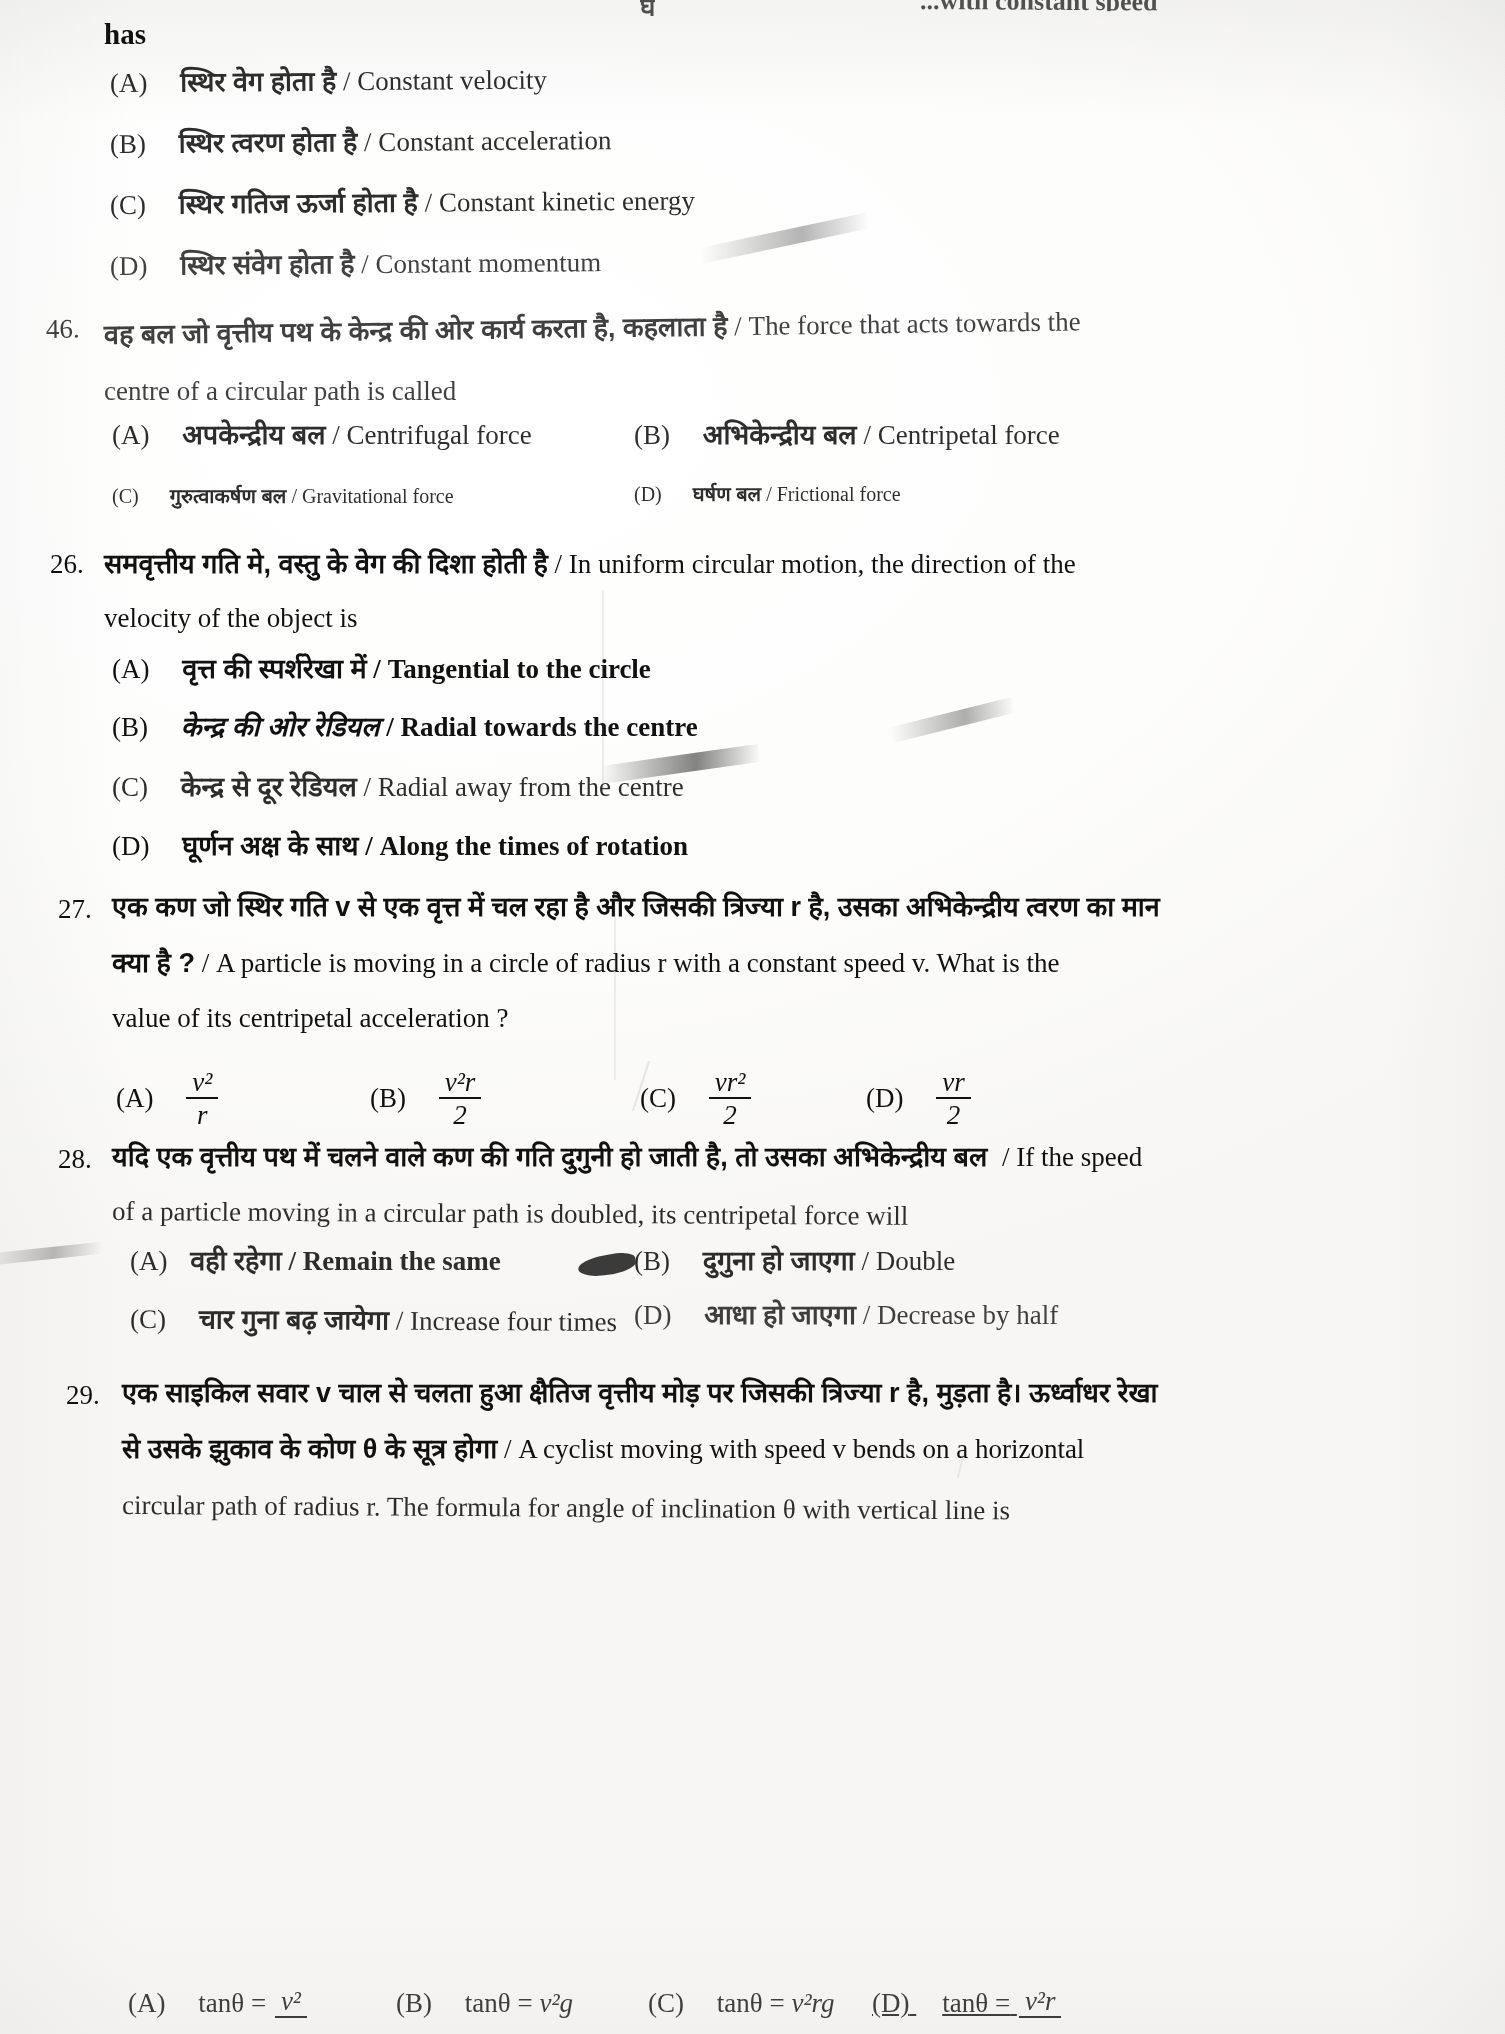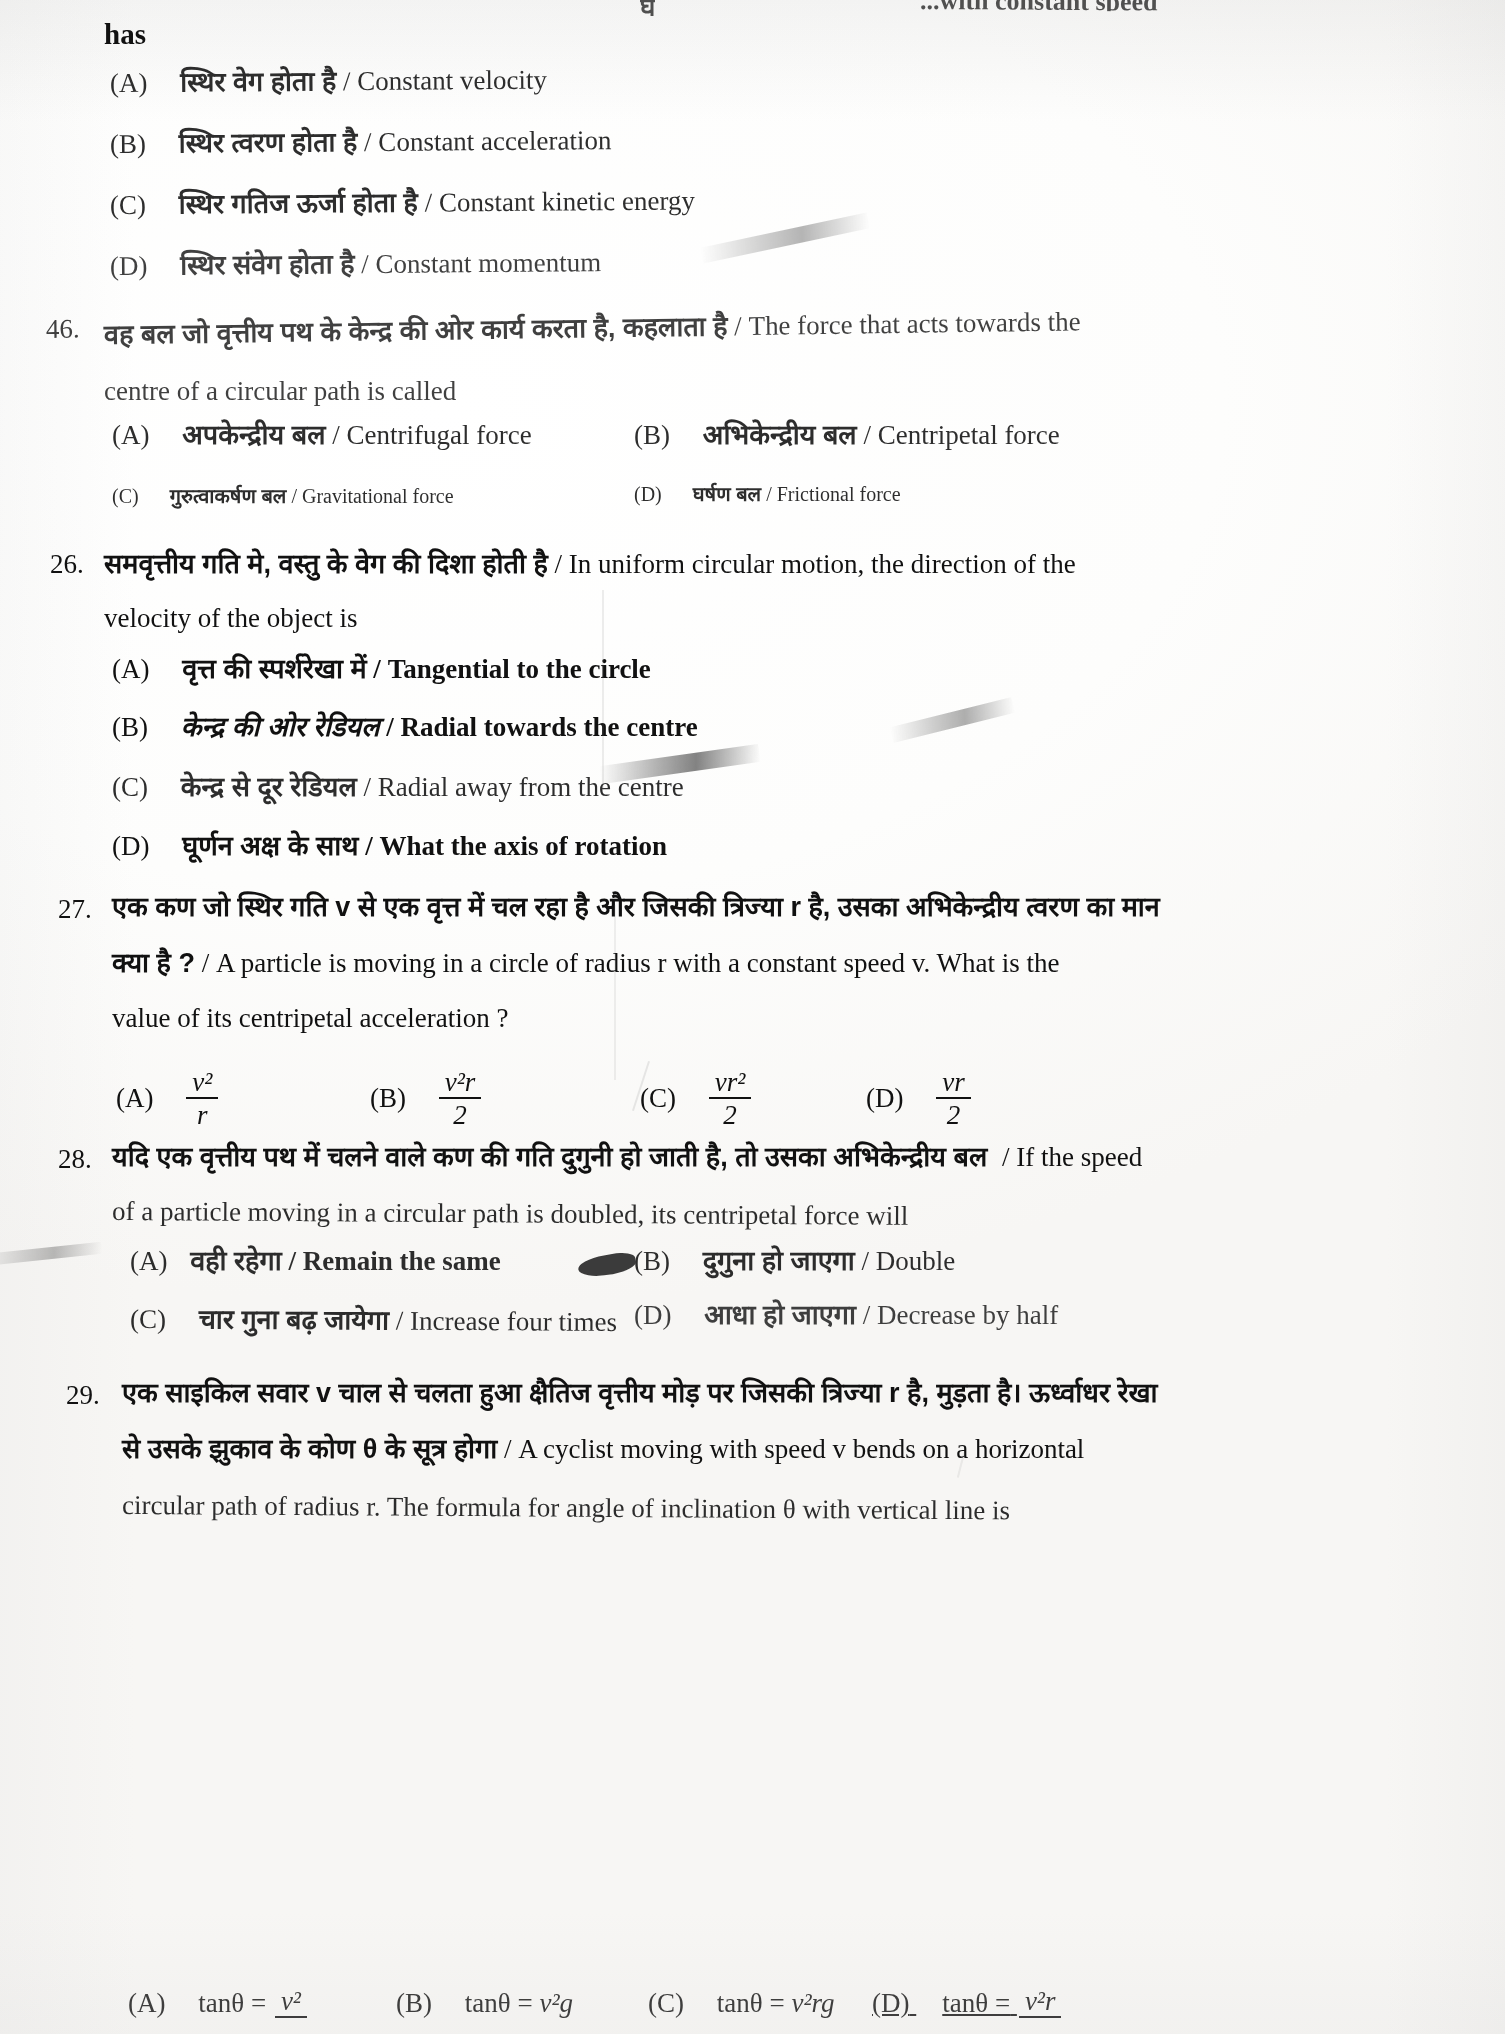--- a/index.html
+++ b/index.html
@@ -249,21 +249,21 @@
   <div class="ln fade1" style="left:112px; top:774px; font-size:27px;">
     <span class="optlbl">(C)</span>
     <span class="hin" style="margin-left:26px;">केन्द्र से दूर रेडियल</span>
     <span class="eng">/</span>
     <span class="eng">Radial away from the centre</span>
   </div>
   <div class="ln" style="left:112px; top:833px; font-size:27px;">
     <span class="optlbl engb">(D)</span>
     <span class="hin" style="margin-left:26px;">घूर्णन अक्ष के साथ</span>
     <span class="eng engb">/</span>
-    <span class="eng engb">What the axis of rotation</span>
+    <span class="eng engb">Along the times of rotation</span>
   </div>
 
   <div class="ln" style="left:58px; top:896px; font-size:27px;">
     <span class="qnum">27.</span>
   </div>
   <div class="ln" style="left:112px; top:894px; font-size:27px;">
     <span class="hin">एक कण जो स्थिर गति v से एक वृत्त में चल रहा है और जिसकी त्रिज्या r है, उसका अभिकेन्द्रीय त्वरण का मान</span>
   </div>
   <div class="ln" style="left:112px; top:950px; font-size:27px;">
     <span class="hin">क्या है ?</span>

